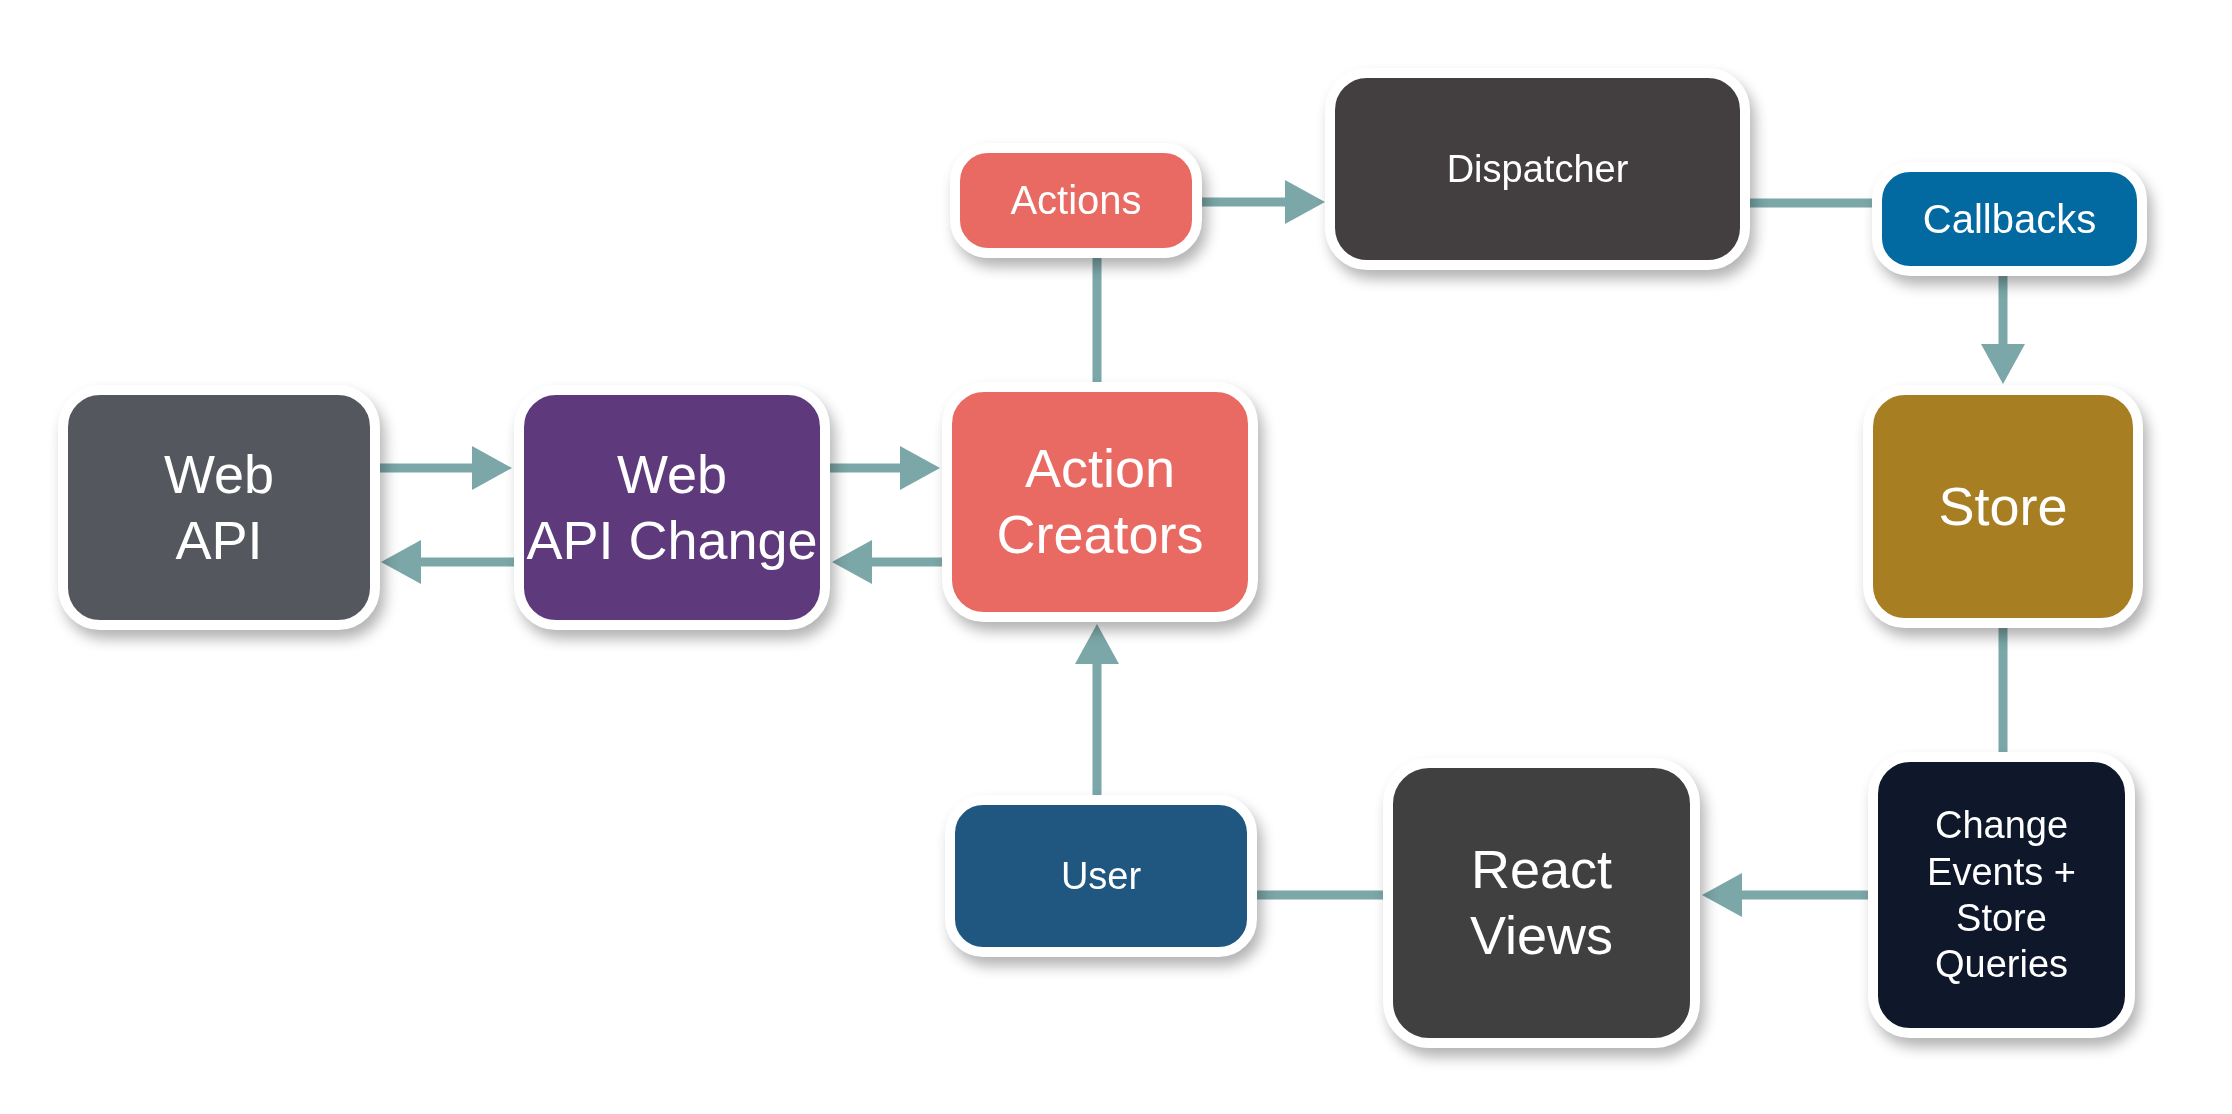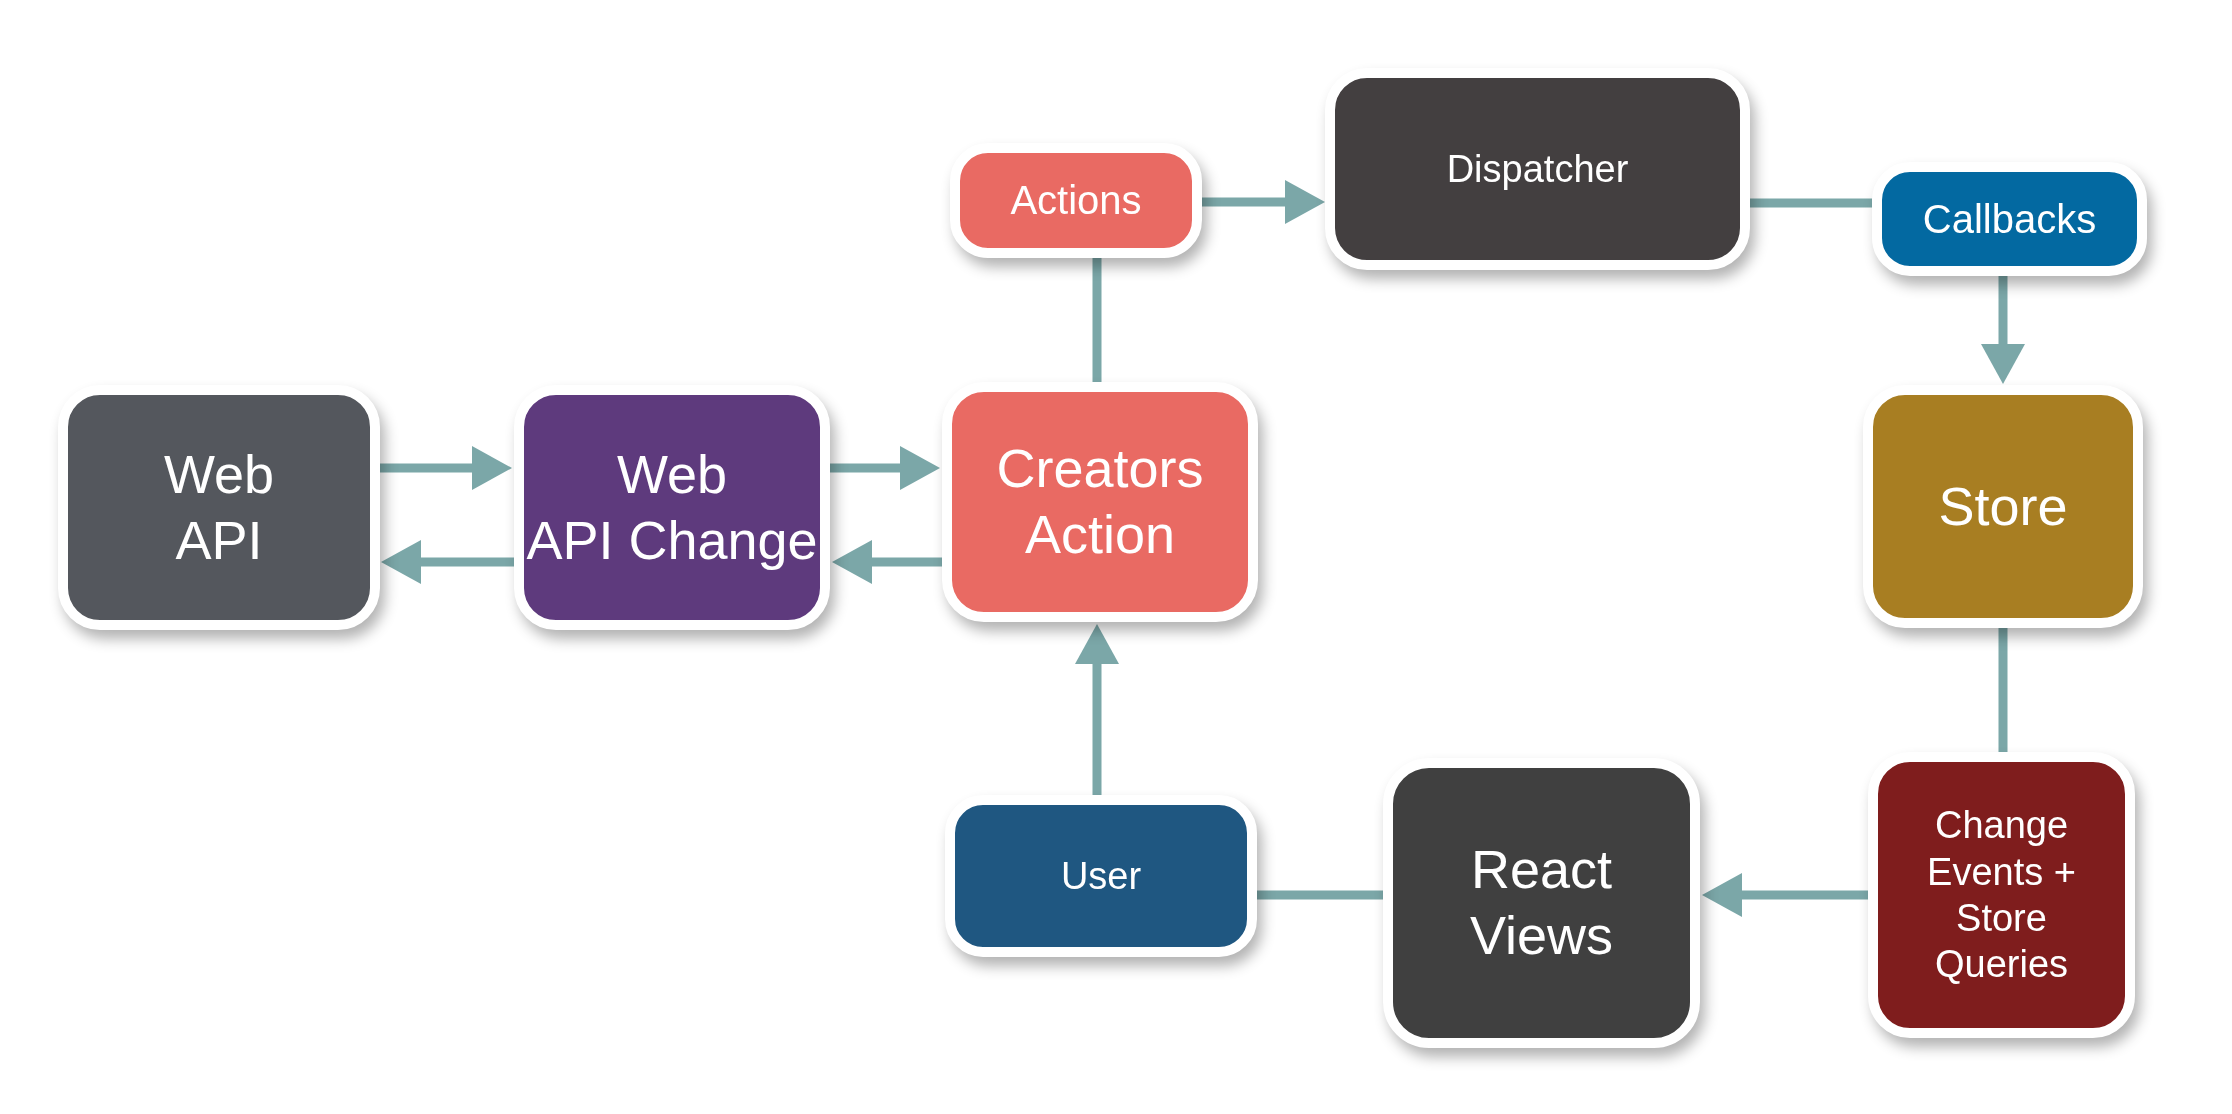--- a/index.html
+++ b/index.html
@@ -70,42 +70,42 @@
       </svg>
       <div class="node" style="left: 58px; top: 385px; width: 322px; height: 245px; background: rgb(84, 87, 93); border-radius: 42px; font-size: 54px;">
         <div class="node-line">Web</div>
         <div class="node-line">API</div>
       </div>
       <div class="node" style="left: 514px; top: 385px; width: 316px; height: 245px; background: rgb(94, 58, 125); border-radius: 42px; font-size: 54px;">
         <div class="node-line">Web</div>
         <div class="node-line">API Change</div>
       </div>
       <div class="node" style="left: 942px; top: 382px; width: 316px; height: 240px; background: rgb(233, 106, 99); border-radius: 42px; font-size: 54px;">
+        <div class="node-line">Action</div>
         <div class="node-line">Creators</div>
-        <div class="node-line">Action</div>
       </div>
       <div class="node" style="left: 950px; top: 143px; width: 252px; height: 115px; background: rgb(233, 106, 99); border-radius: 38px; font-size: 40px;">
         <div class="node-line">Actions</div>
       </div>
       <div class="node" style="left: 1325px; top: 68px; width: 425px; height: 202px; background: rgb(67, 63, 64); border-radius: 42px; font-size: 38px;">
         <div class="node-line">Dispatcher</div>
       </div>
       <div class="node" style="left: 1872px; top: 162px; width: 275px; height: 114px; background: #0369a1; border-radius: 38px; font-size: 40px;">
         <div class="node-line">Callbacks</div>
       </div>
       <div class="node" style="left: 1863px; top: 385px; width: 280px; height: 243px; background: rgb(168, 126, 34); border-radius: 42px; font-size: 54px;">
         <div class="node-line">Store</div>
       </div>
       <div class="node" style="left: 945px; top: 795px; width: 312px; height: 162px; background: rgb(31, 87, 129); border-radius: 38px; font-size: 38px;">
         <div class="node-line">User</div>
       </div>
       <div class="node" style="left: 1383px; top: 758px; width: 317px; height: 290px; background: #404040; border-radius: 46px; font-size: 54px;">
         <div class="node-line">React</div>
         <div class="node-line">Views</div>
       </div>
-      <div class="node" style="left: 1868px; top: 752px; width: 267px; height: 286px; background: #7f1d1d; border-radius: 42px; font-size: 38px;">
+      <div class="node" style="left: 1868px; top: 752px; width: 267px; height: 286px; background: #0f172a; border-radius: 42px; font-size: 38px;">
         <div class="node-line">Change</div>
         <div class="node-line">Events +</div>
         <div class="node-line">Store</div>
         <div class="node-line">Queries</div>
       </div>
     </div>
 </div>
 
 </body></html>

